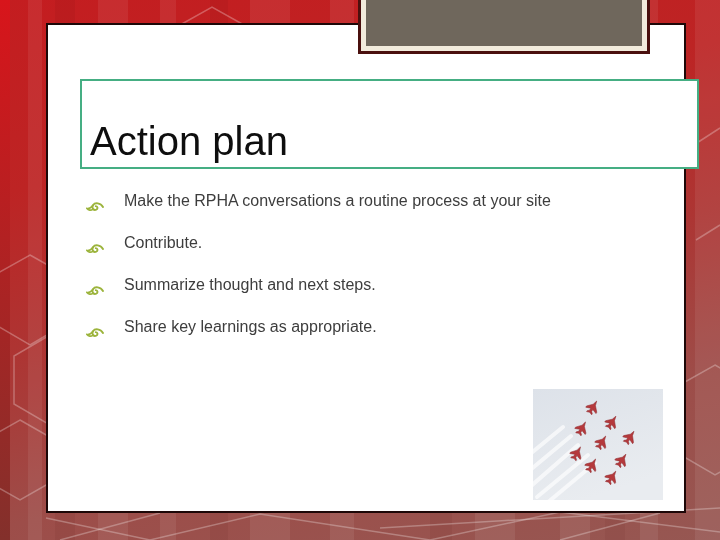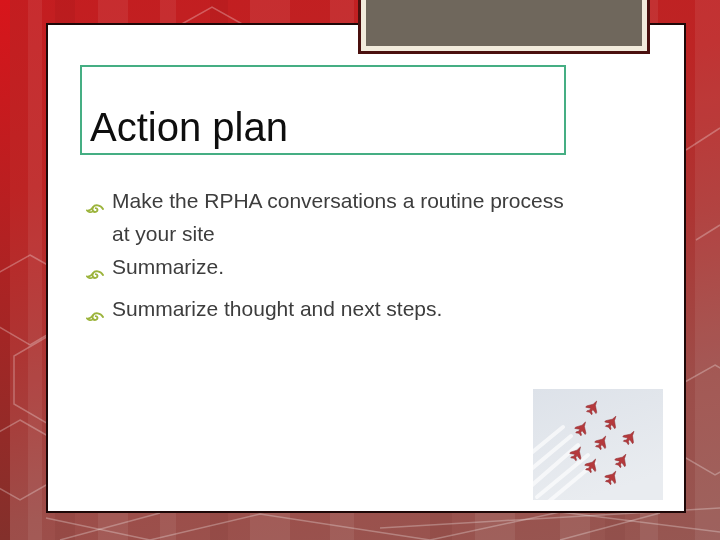--- a/index.html
+++ b/index.html
@@ -16,28 +16,28 @@
     background:#ffffff;border:2px solid #1d0808;
   }
   
   .tab{
     left:358px;top:0;width:292px;height:54px;box-sizing:border-box;
     background:#f2ebdc;border:3px solid #4a100e;border-top:none;
   }
   .tab-fill{position:absolute;left:5px;right:5px;top:0;bottom:5px;background:#6f675c;}
   
   .title-box{
-    left:80px;top:65px;width:486px;height:90px;box-sizing:border-box;
+    left:80px;top:79px;width:619px;height:90px;box-sizing:border-box;
     background:#ffffff;border:2px solid #45ae83;
     display:flex;align-items:flex-end;padding:0 0 5px 8px;
   }
   .title-text{font-size:40px;line-height:1.05;color:#0e0e0e;letter-spacing:0px;}
   
   .bullets{left:86px;top:184px;width:482px;list-style:none;margin:0;padding:0;}
-  .bullets li{display:flex;gap:4px;font-size:21px;line-height:33px;color:#3d3d3d;justify-content:center;}
+  .bullets li{display:flex;gap:16px;font-size:16px;line-height:33px;color:#3d3d3d;justify-content:center;}
   .bullet-ic{flex:0 0 22px;width:22px;margin-top:9px;}
   .bullet-tx{flex:1;}
   
   .photo{left:533px;top:389px;width:130px;height:111px;overflow:hidden;}
 </style>
 </head>
 <body>
 
 <div class="slide">
 
@@ -97,28 +97,35 @@
             <path d="M17 6 C14.5 1.8 9 1.2 7 4.2 C5.5 6.8 7.6 9.8 10.2 8.7 C12.2 7.8 11.7 5.2 9.8 5.1" fill="none" stroke="#9cb43c" stroke-width="1.9" stroke-linecap="round"></path>
             <path d="M7 4.2 C5 6.8 3 7.9 1 7.5 C2.3 9.3 5 9.7 6.8 8.3" fill="none" stroke="#9cb43c" stroke-width="1.7" stroke-linecap="round"></path>
           </svg></span>
       <span class="bullet-tx">Make the RPHA conversations a routine process at your site</span>
     </li>
     <li>
       <span class="bullet-ic"><svg width="18" height="14" viewBox="0 0 18 14">
             <path d="M17 6 C14.5 1.8 9 1.2 7 4.2 C5.5 6.8 7.6 9.8 10.2 8.7 C12.2 7.8 11.7 5.2 9.8 5.1" fill="none" stroke="#9cb43c" stroke-width="1.9" stroke-linecap="round"></path>
             <path d="M7 4.2 C5 6.8 3 7.9 1 7.5 C2.3 9.3 5 9.7 6.8 8.3" fill="none" stroke="#9cb43c" stroke-width="1.7" stroke-linecap="round"></path>
           </svg></span>
-      <span class="bullet-tx">Summarize.</span>
+      <span class="bullet-tx">Contribute.</span>
     </li>
     <li>
       <span class="bullet-ic"><svg width="18" height="14" viewBox="0 0 18 14">
             <path d="M17 6 C14.5 1.8 9 1.2 7 4.2 C5.5 6.8 7.6 9.8 10.2 8.7 C12.2 7.8 11.7 5.2 9.8 5.1" fill="none" stroke="#9cb43c" stroke-width="1.9" stroke-linecap="round"></path>
             <path d="M7 4.2 C5 6.8 3 7.9 1 7.5 C2.3 9.3 5 9.7 6.8 8.3" fill="none" stroke="#9cb43c" stroke-width="1.7" stroke-linecap="round"></path>
           </svg></span>
       <span class="bullet-tx">Summarize thought and next steps.</span>
+    </li>
+    <li>
+      <span class="bullet-ic"><svg width="18" height="14" viewBox="0 0 18 14">
+            <path d="M17 6 C14.5 1.8 9 1.2 7 4.2 C5.5 6.8 7.6 9.8 10.2 8.7 C12.2 7.8 11.7 5.2 9.8 5.1" fill="none" stroke="#9cb43c" stroke-width="1.9" stroke-linecap="round"></path>
+            <path d="M7 4.2 C5 6.8 3 7.9 1 7.5 C2.3 9.3 5 9.7 6.8 8.3" fill="none" stroke="#9cb43c" stroke-width="1.7" stroke-linecap="round"></path>
+          </svg></span>
+      <span class="bullet-tx">Share key learnings as appropriate.</span>
     </li>
   </ul>
 
   <div class="abs photo">
     <svg width="130" height="111" viewBox="0 0 130 111">
       <defs>
         <linearGradient id="sky" x1="0" y1="0" x2="0.4" y2="1">
           <stop offset="0" stop-color="#dde2e9"></stop>
             <stop offset="1" stop-color="#e9ecf0"></stop>
         </linearGradient>

